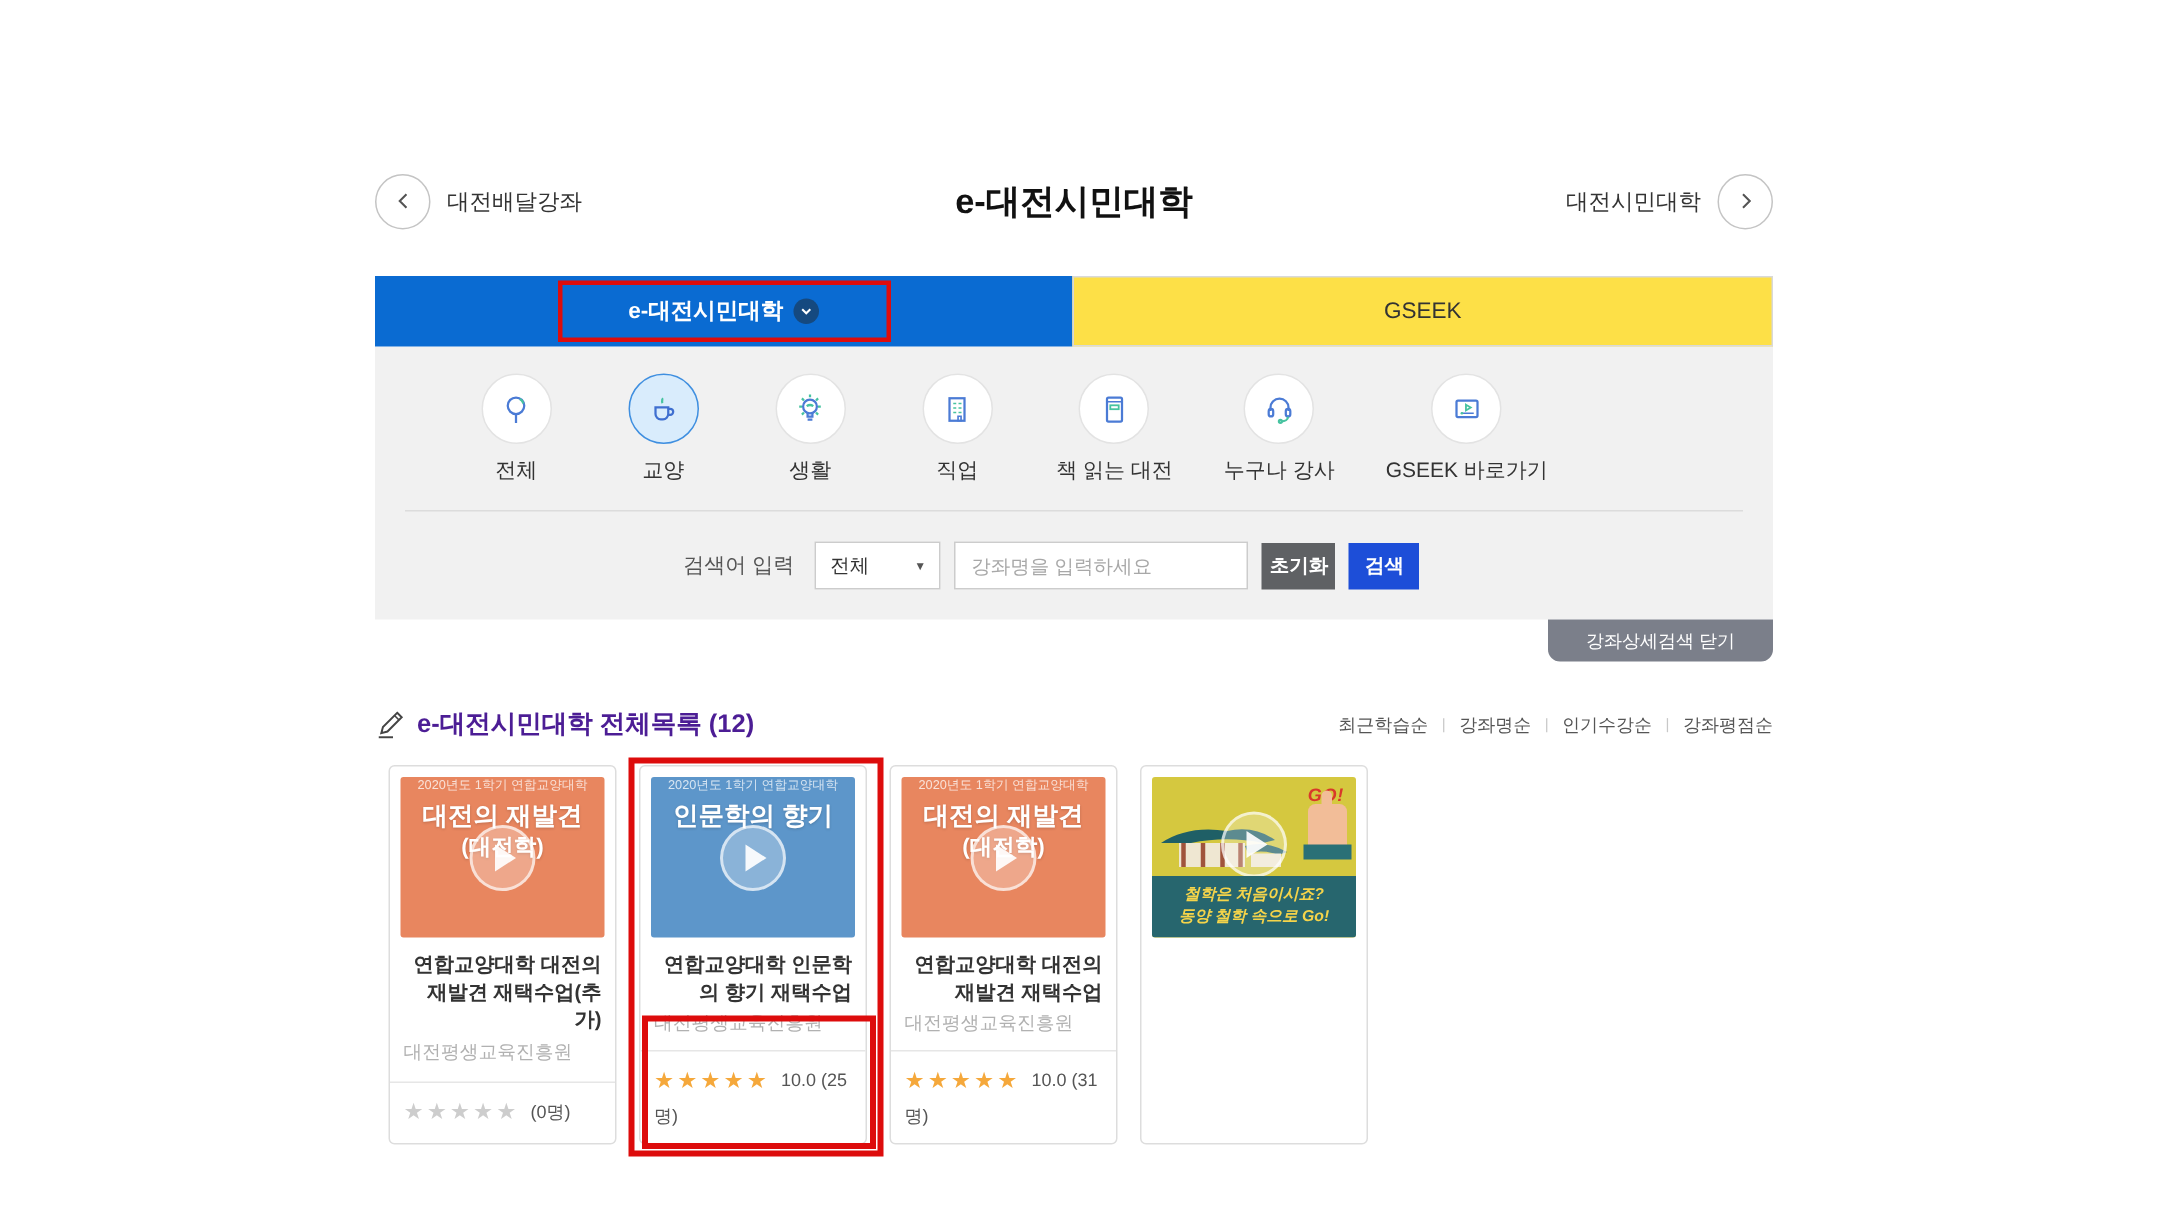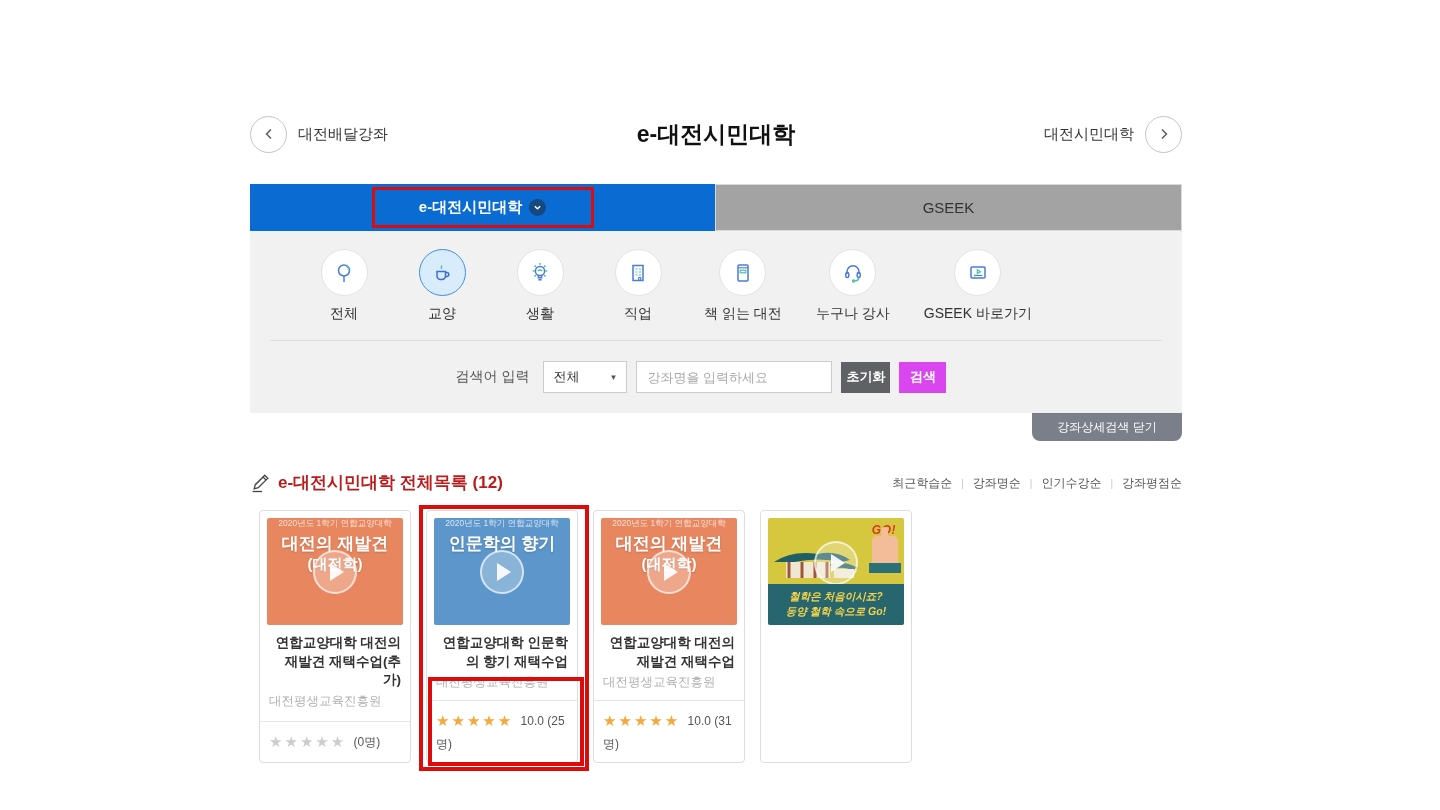--- a/index.html
+++ b/index.html
@@ -11,21 +11,21 @@
   .hdr { position:relative; height:42px; display:flex; align-items:center; justify-content:space-between; }
   .hdr-side { display:flex; align-items:center; gap:11px; font-size:15px; color:#333; }
   .circle-btn { width:37px; height:37px; border:1px solid #c4c4c4; border-radius:50%; background:#fff;
                 display:flex; align-items:center; justify-content:center; cursor:pointer; }
   .page-title { position:absolute; left:0; right:0; text-align:center; font-size:23px; font-weight:bold; color:#111; }
 
   
   .tabs { display:flex; margin-top:29px; height:47px; }
   .tab { flex:1; display:flex; align-items:center; justify-content:center; cursor:pointer; position:relative; }
   .tab.active { background:#0a6bd2; color:#fff; font-size:15px; font-weight:bold; }
-  .tab.inactive { background:#a3a3a3; border:1px solid #d9d9d9; color:#333; font-size:15px; }
+  .tab.inactive { background:#fde047; border:1px solid #d9d9d9; color:#333; font-size:15px; }
   .tab-label-wrap { display:flex; align-items:center; gap:7px; }
   .tab-caret { width:17px; height:17px; border-radius:50%; background:#15497f; display:flex; align-items:center; justify-content:center; }
   .hl-box-tab { position:absolute; left:50%; top:3px; transform:translateX(-50%); width:222px; height:41px;
                 border:3px solid #dd0c0c; pointer-events:none; }
 
   
   .panel { background:#f1f1f1; padding-top:18px; }
   .cats { display:flex; justify-content:center; align-items:flex-start; gap:34px; margin-right:88px; }
   .cat { display:flex; flex-direction:column; align-items:center; gap:9px; cursor:pointer; min-width:64px; }
   .cat-circle { width:47px; height:47px; border-radius:50%; background:#fff; border:1px solid #e3e3e3;
@@ -34,30 +34,30 @@
   .cat-label { font-size:14px; color:#333; white-space:nowrap; }
   .panel-divider { border-top:1px solid #dcdcdc; margin:17px 20px 0; }
   .search-row { height:72px; display:flex; align-items:center; justify-content:center; gap:9px; margin-right:30px; }
   .search-label { font-size:14px; color:#555; margin-right:5px; }
   .select-box { width:84px; height:32px; background:#fff; border:1px solid #ccc; display:flex; align-items:center;
                 justify-content:space-between; padding:0 9px; font-size:13px; color:#333; cursor:pointer; }
   .select-arrow { font-size:8px; color:#555; }
   .search-input { width:196px; height:32px; border:1px solid #ccc; padding:0 10px; font-size:13px; color:#333; }
   .search-input::placeholder { color:#a8a8a8; }
   .btn-reset { width:49px; height:31px; background:#5f6164; color:#fff; border:none; font-size:13px; font-weight:bold; cursor:pointer; }
-  .btn-search { width:47px; height:31px; background:#d946ef; color:#fff; border:none; font-size:13px; font-weight:bold; cursor:pointer; }
+  .btn-search { width:47px; height:31px; background:#1d4ed8; color:#fff; border:none; font-size:13px; font-weight:bold; cursor:pointer; }
 
   .close-detail-row { display:flex; justify-content:flex-end; }
   .btn-close-detail { width:150px; height:28px; background:#7b7f8a; color:#fff; border:none; font-size:12px;
                       border-radius:0 0 8px 8px; cursor:pointer; }
 
   
   .list-hdr { margin-top:30px; display:flex; align-items:flex-end; justify-content:space-between; }
   .list-title-wrap { display:flex; align-items:flex-end; gap:6px; }
-  .list-title { font-size:17px; font-weight:600; color:#b91c1c; }
+  .list-title { font-size:17px; font-weight:600; color:#4c1d95; }
   .sorts { display:flex; align-items:center; gap:9px; font-size:12px; color:#555; padding-bottom:2px; }
   .sort-link { cursor:pointer; }
   .sort-div { color:#c8c8c8; font-size:10px; }
 
   
   .cards { display:flex; gap:15px; margin:16px 0 0 9px; }
   .card { width:152px; height:253px; background:#fff; border:1px solid #ddd; border-radius:4px;
           display:flex; flex-direction:column; position:relative; }
   .thumb { height:107px; margin:7px 7px 0; border-radius:2px; position:relative; overflow:hidden;
            display:flex; flex-direction:column; align-items:center; text-align:center; }

